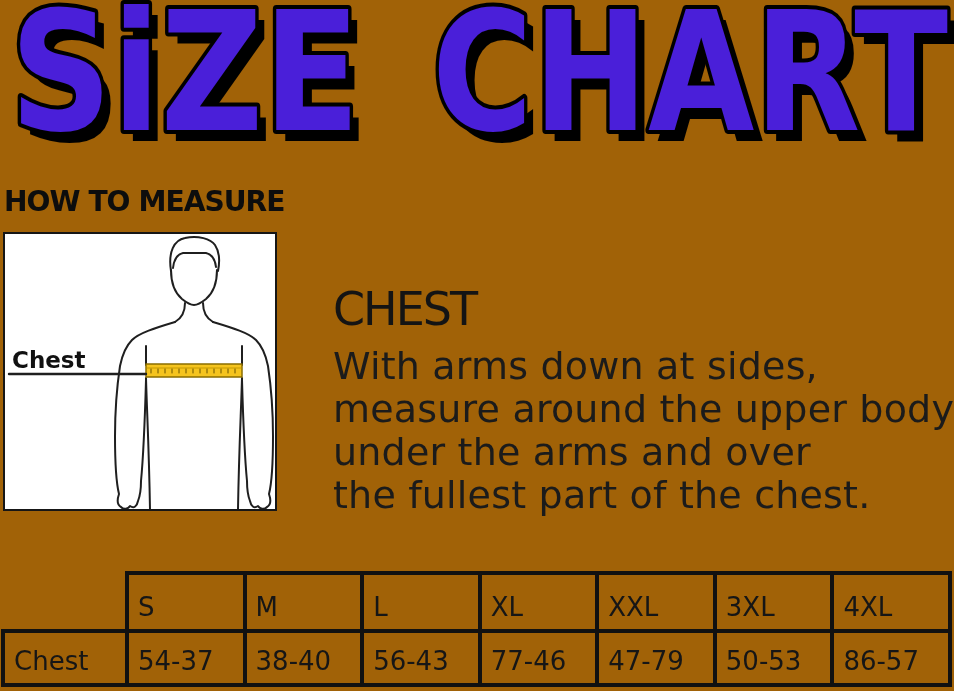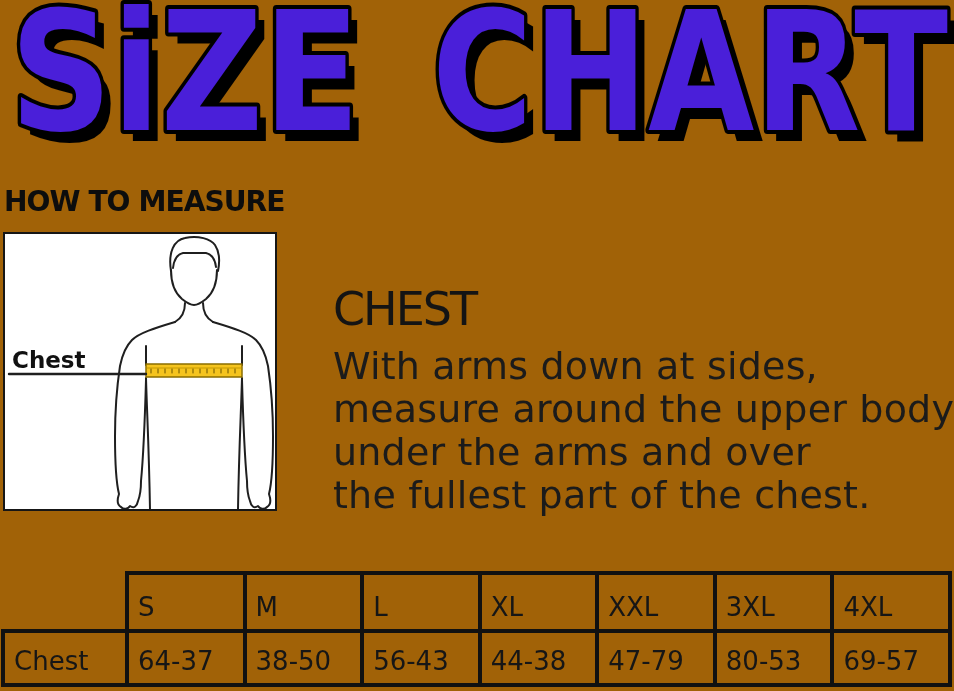--- a/index.html
+++ b/index.html
@@ -187,24 +187,24 @@
         <td>S</td>
         <td>M</td>
         <td>L</td>
         <td>XL</td>
         <td>XXL</td>
         <td>3XL</td>
         <td>4XL</td>
       </tr>
       <tr class="data-row">
         <td>Chest</td>
-        <td>64-37</td>
-        <td>38-50</td>
+        <td>54-37</td>
+        <td>38-40</td>
         <td>56-43</td>
-        <td>44-38</td>
+        <td>77-46</td>
         <td>47-79</td>
-        <td>80-53</td>
-        <td>69-57</td>
+        <td>50-53</td>
+        <td>86-57</td>
       </tr>
     </tbody>
   </table>
 
 </div>
 
 </body></html>

